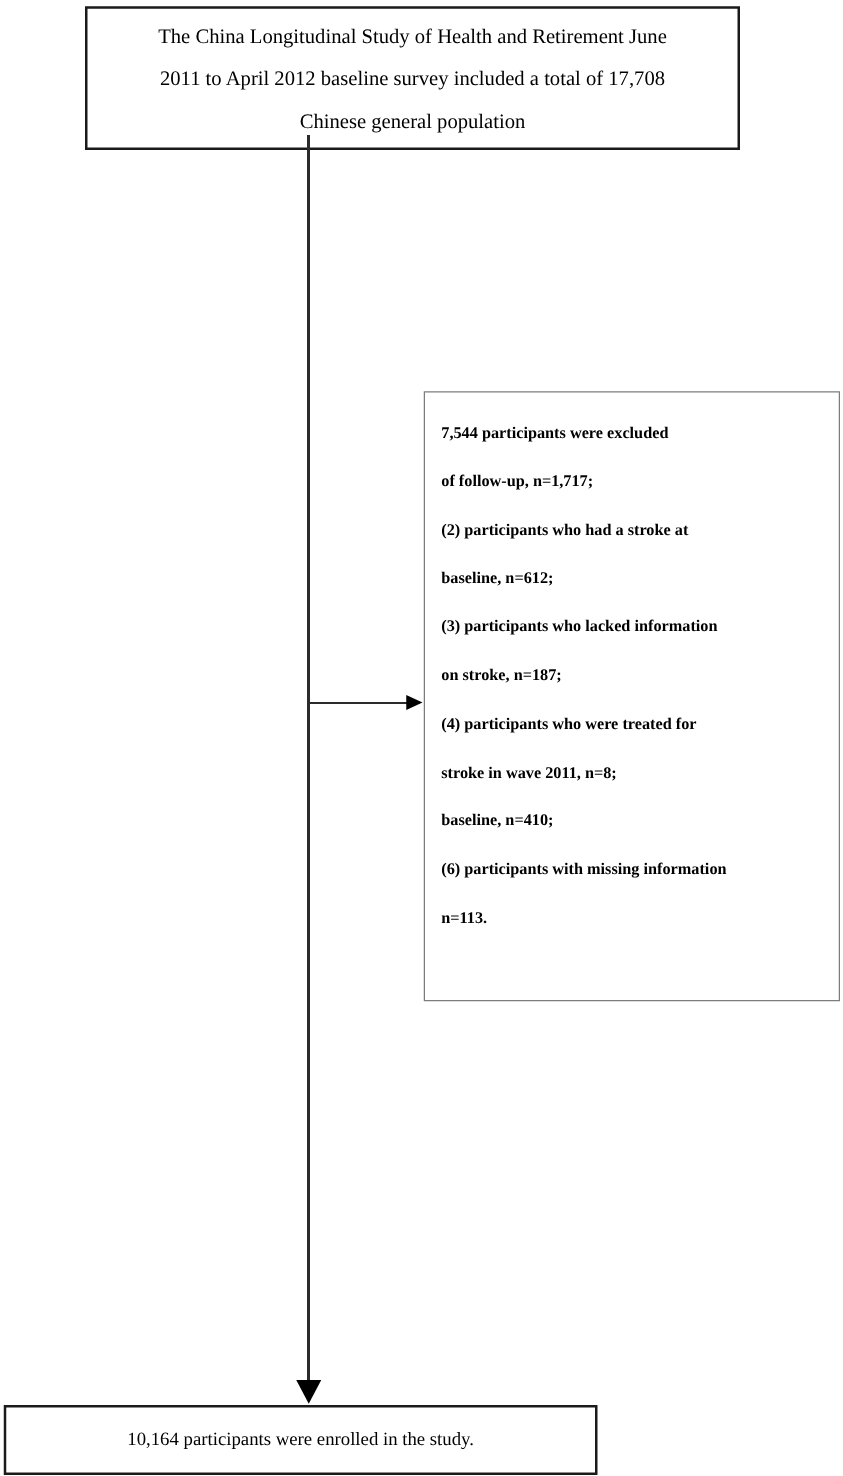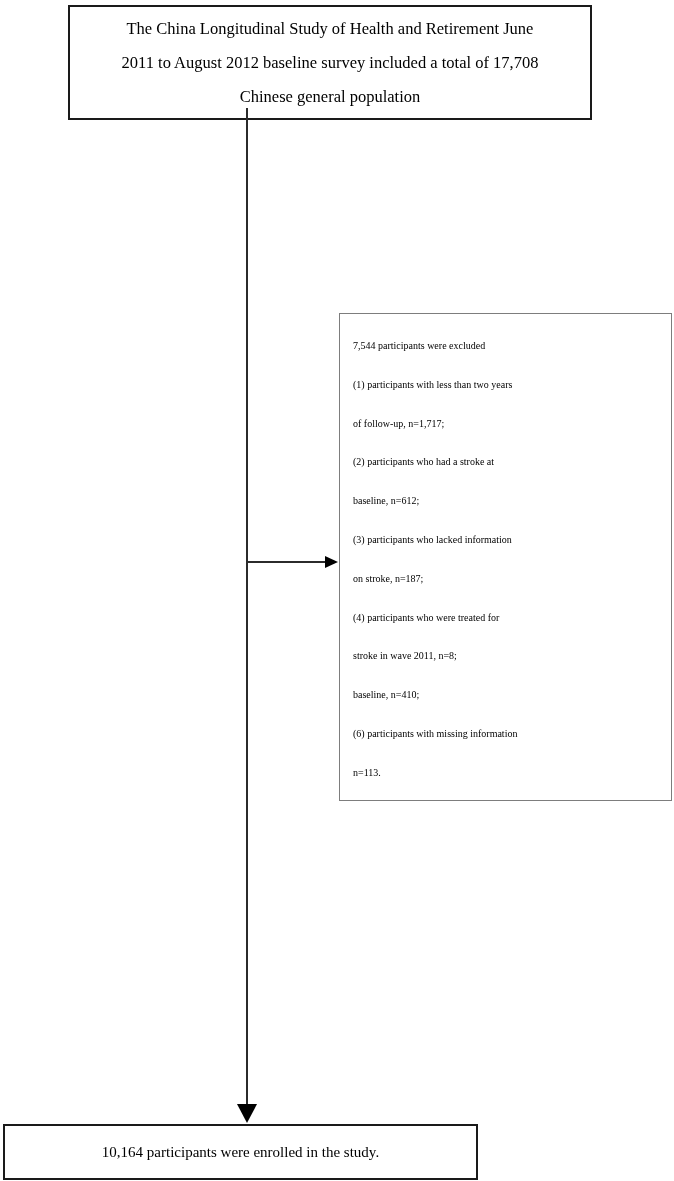--- a/index.html
+++ b/index.html
@@ -52,24 +52,25 @@
   }
 
   #exclusion-box {
     left: 339px;
     top: 313px;
     width: 333px;
     height: 488px;
     padding: 13px 10px 10px 13px;
   }
   #exclusion-box .line {
-    font-size: 10px;
+    font-size: 13px;
     line-height: 38.8px;
     text-align: left;
     white-space: nowrap;
+    font-weight: bold;
   }
 
   #bottom-box {
     left: 3px;
     top: 1124px;
     width: 475px;
     height: 56px;
     display: flex;
     align-items: center;
     justify-content: center;
@@ -91,38 +92,37 @@
     pointer-events: none;
   }
 </style>
 </head>
 <body>
 
 <div id="flowchart">
 
   <div class="box box-strong" id="top-box">
     <div class="line">The China Longitudinal Study of Health and Retirement June</div>
-    <div class="line">2011 to August 2012 baseline survey included a total of 17,708</div>
+    <div class="line">2011 to April 2012 baseline survey included a total of 17,708</div>
     <div class="line">Chinese general population</div>
   </div>
 
   <svg id="connector-layer" width="674" height="1181" viewBox="0 0 674 1181" xmlns="http://www.w3.org/2000/svg">
 
     <line x1="247" y1="108" x2="247" y2="1112" stroke="#2b2b2b" stroke-width="2.2" shape-rendering="crispEdges"></line>
 
     <line x1="247" y1="562" x2="333" y2="562" stroke="#2b2b2b" stroke-width="1.6" shape-rendering="crispEdges"></line>
 
     <polygon points="338,562 325,556 325,568" fill="#000000"></polygon>
 
     <polygon points="247,1123 237,1104 257,1104" fill="#000000"></polygon>
   </svg>
 
   <div class="box box-thin" id="exclusion-box">
     <div class="line">7,544 participants were excluded</div>
-    <div class="line">(1) participants with less than two years</div>
     <div class="line">of follow-up, n=1,717;</div>
     <div class="line">(2) participants who had a stroke at</div>
     <div class="line">baseline, n=612;</div>
     <div class="line">(3) participants who lacked information</div>
     <div class="line">on stroke, n=187;</div>
     <div class="line">(4) participants who were treated for</div>
     <div class="line">stroke in wave 2011, n=8;</div>
     <div class="line">baseline, n=410;</div>
     <div class="line">(6) participants with missing information</div>
     <div class="line">n=113.</div>

